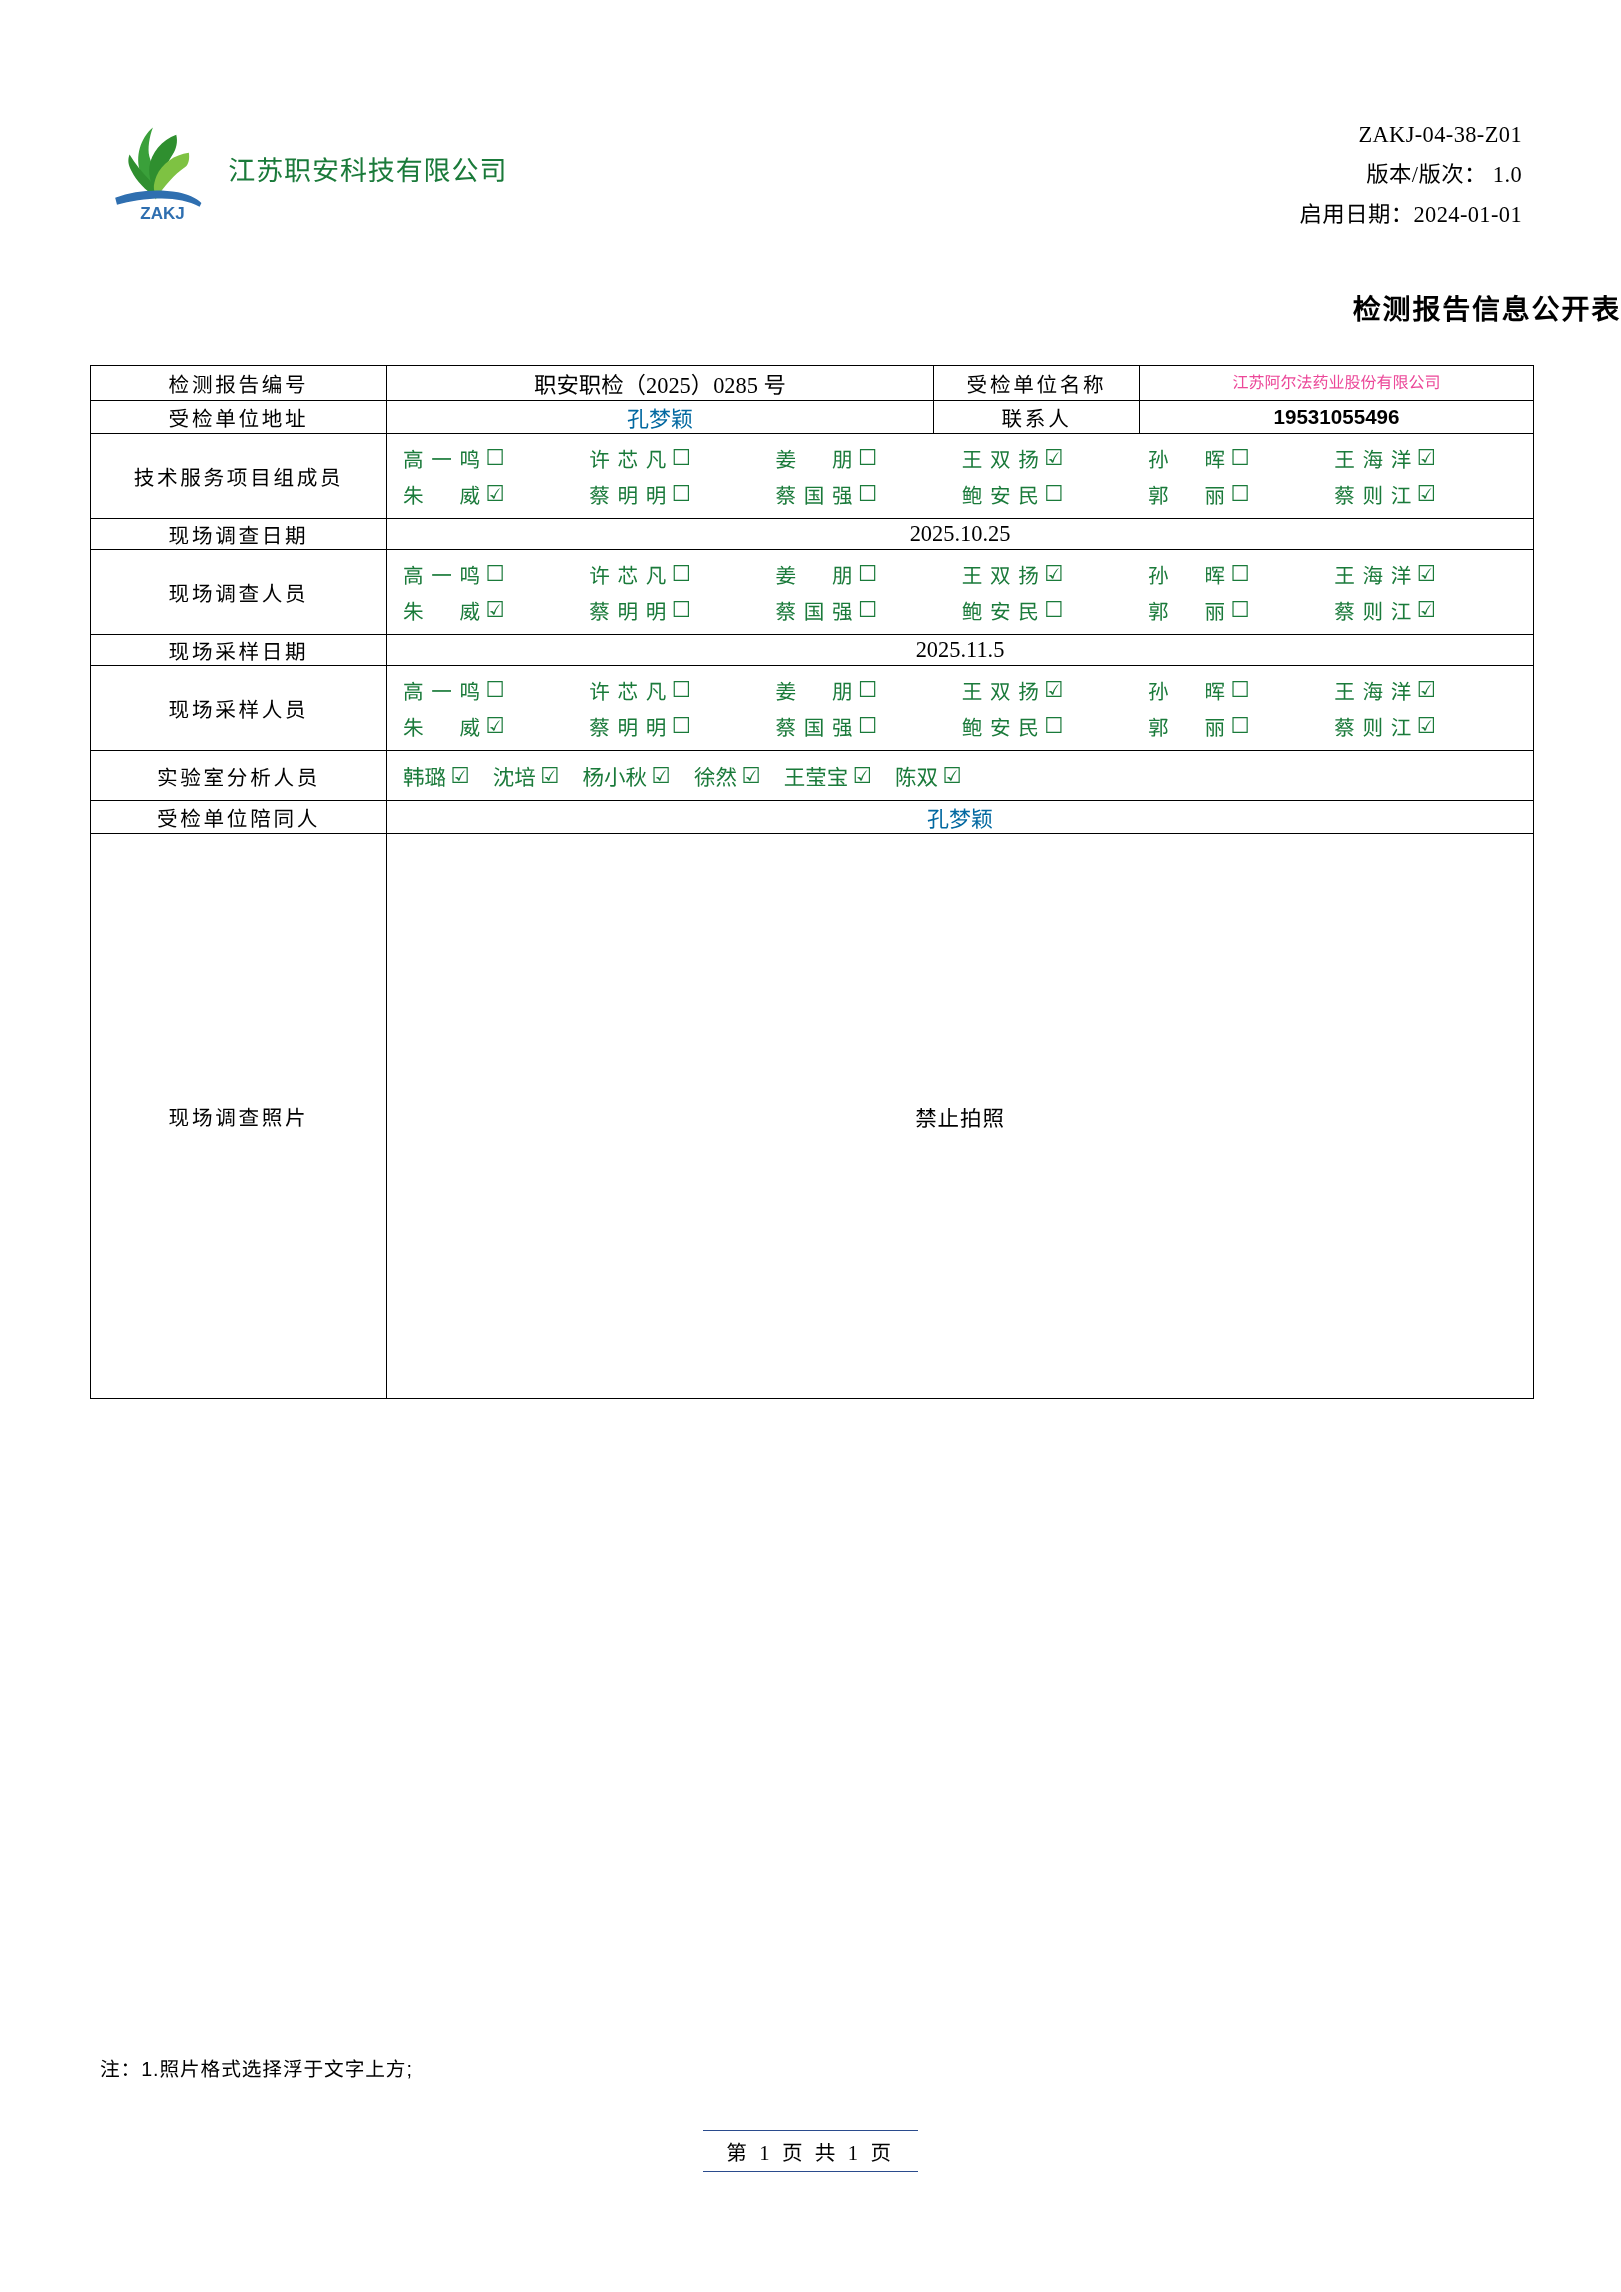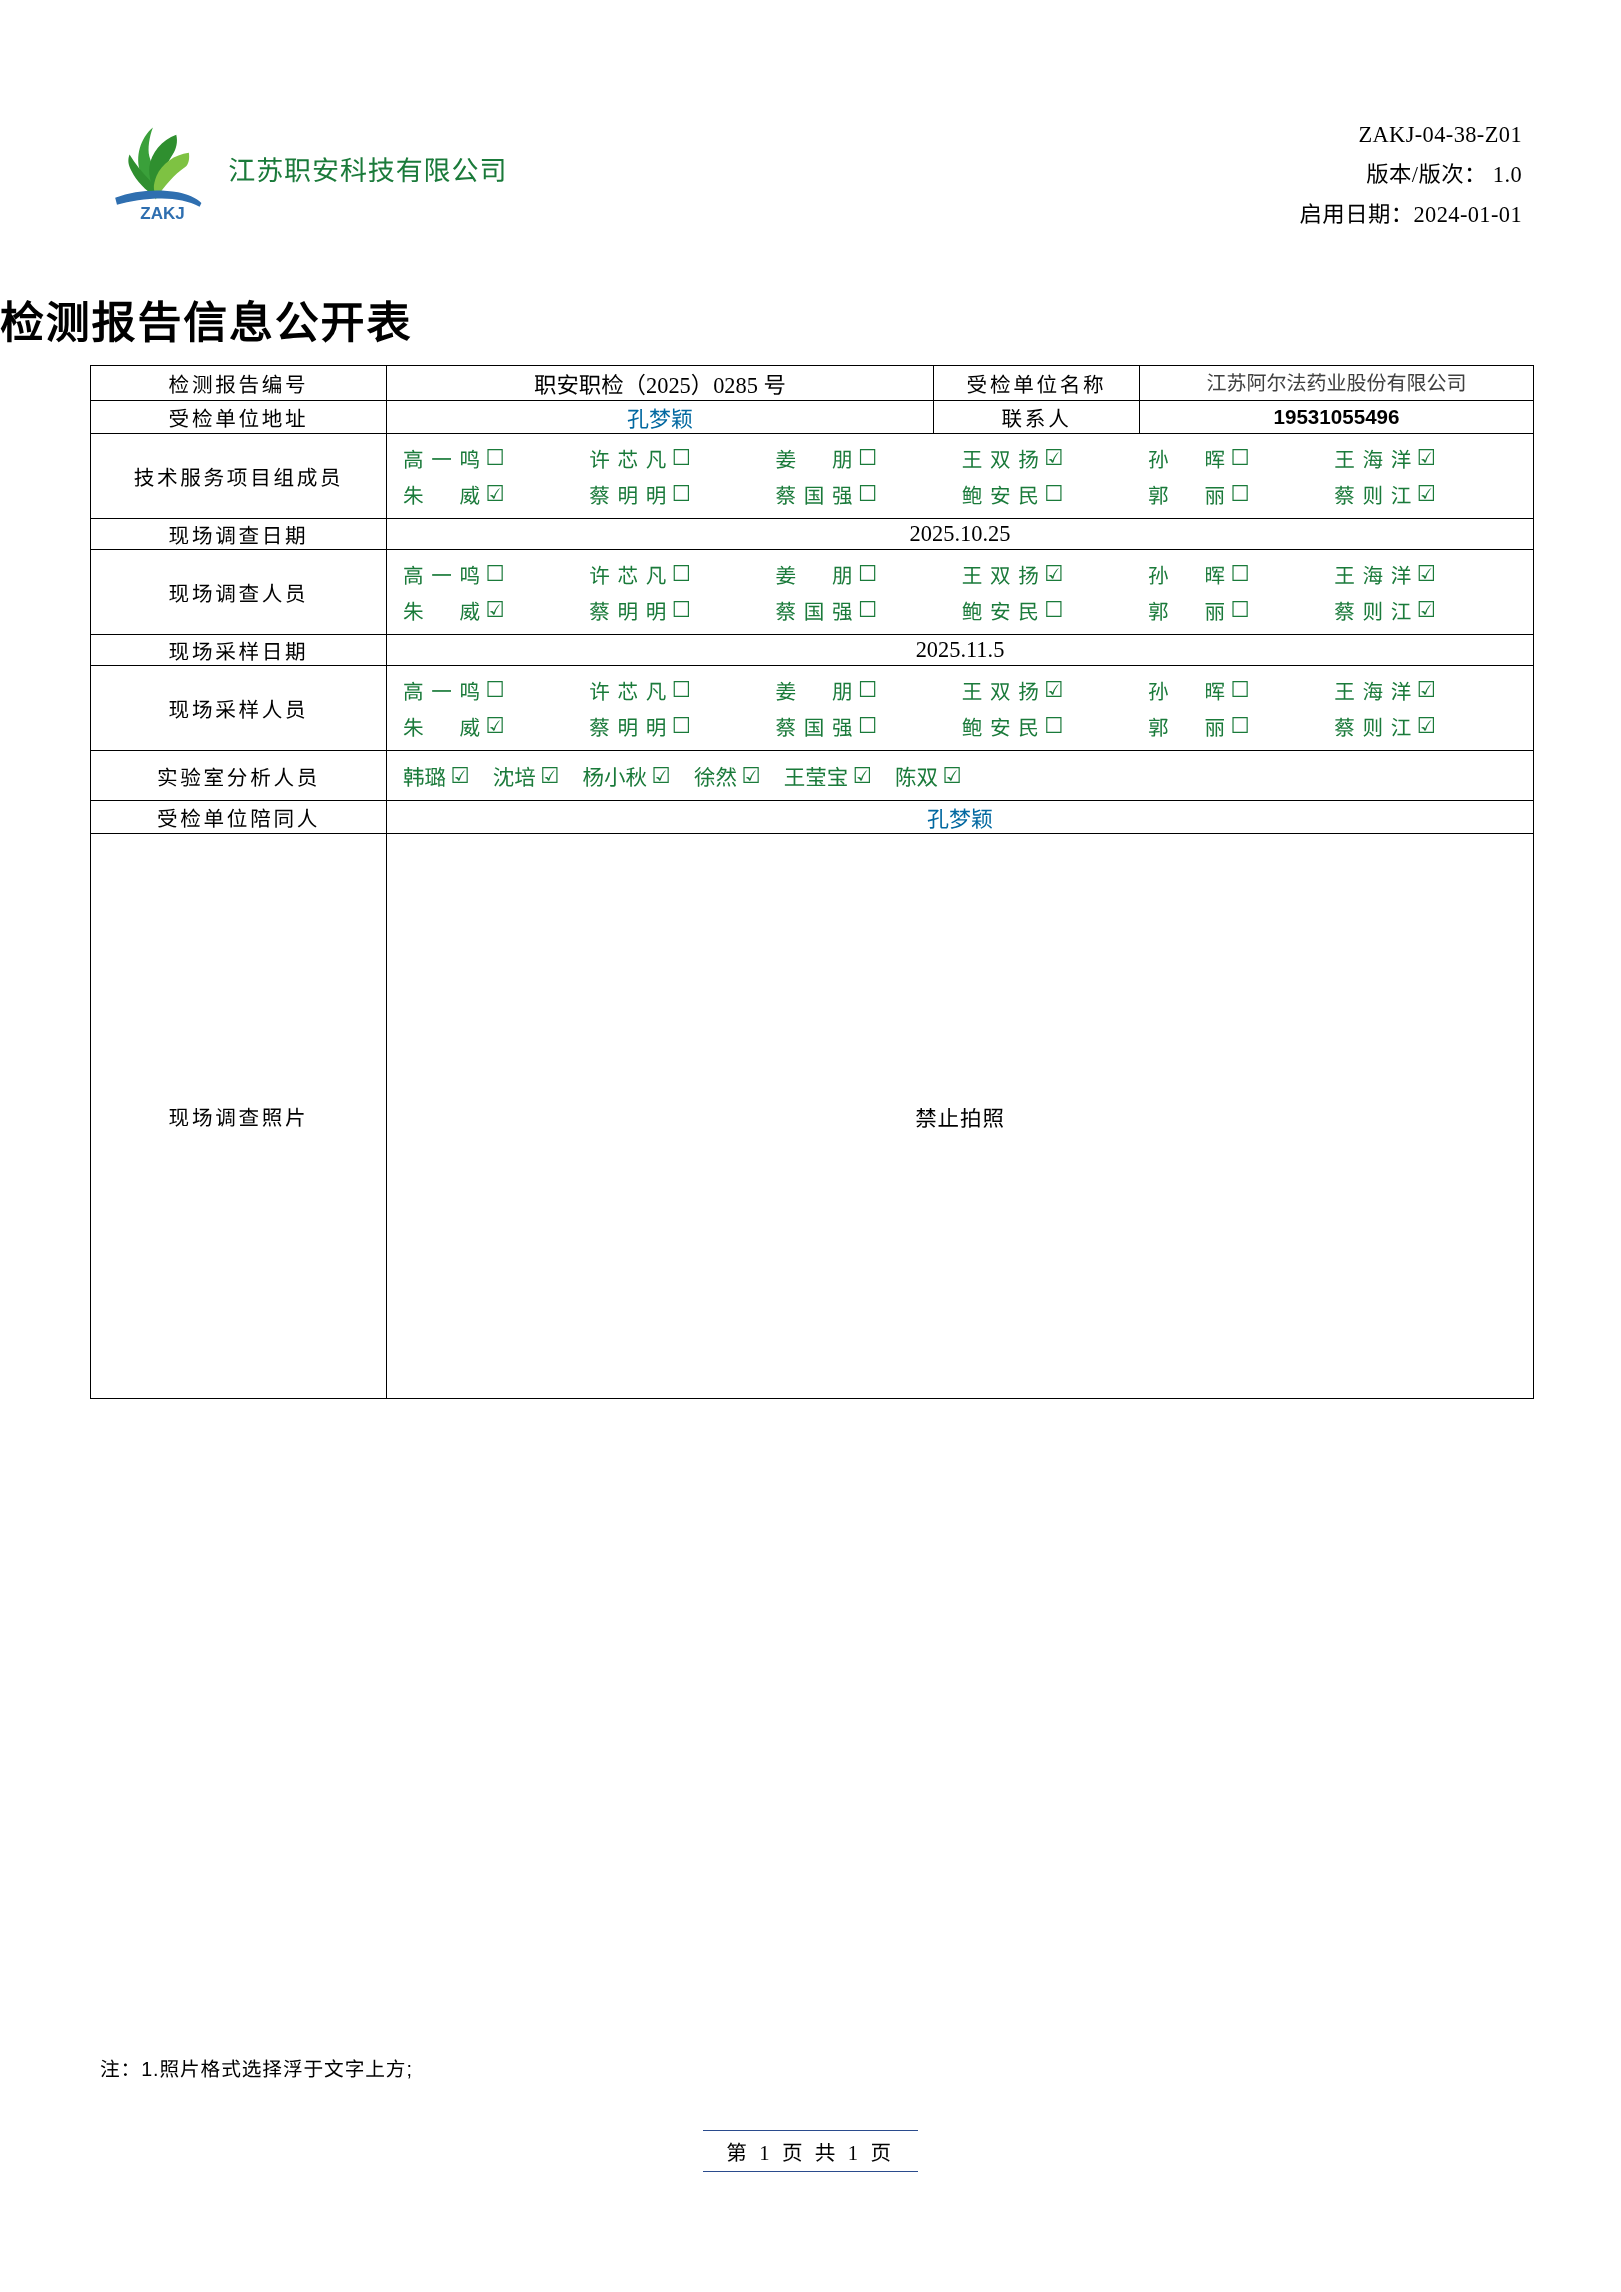--- a/index.html
+++ b/index.html
@@ -63,22 +63,22 @@
     letter-spacing: 0.4px;
   }
   .header-right div { white-space: nowrap; }
 
   
   .doc-title {
     position: absolute;
     top: 287px;
     left: 0;
     width: 100%;
-    text-align: left;
-    font-size: 44px;
+    text-align: right;
+    font-size: 28px;
     font-weight: bold;
     font-family: "Liberation Sans", "DejaVu Sans", sans-serif;
     letter-spacing: 1.8px;
   }
 
   
   .main-table {
     position: absolute;
     top: 365px;
     left: 90px;
@@ -104,22 +104,22 @@
     font-family: "Liberation Serif", "DejaVu Serif", serif;
     font-size: 22.4px;
   }
   .val-sans {
     font-family: "Liberation Sans", "DejaVu Sans", sans-serif;
     font-size: 20.6px;
     font-weight: bold;
   }
   .val-green {
     font-family: "Liberation Serif", "DejaVu Serif", serif;
-    font-size: 20px;
-    color: #404040;
+    font-size: 16px;
+    color: #ec4899;
     line-height: 34px;
   }
   .val-green-small {
     font-family: Liberation Serif, serif;
     font-size: 22px;
     color: #0369a1;
   }
 
   
   .members {

